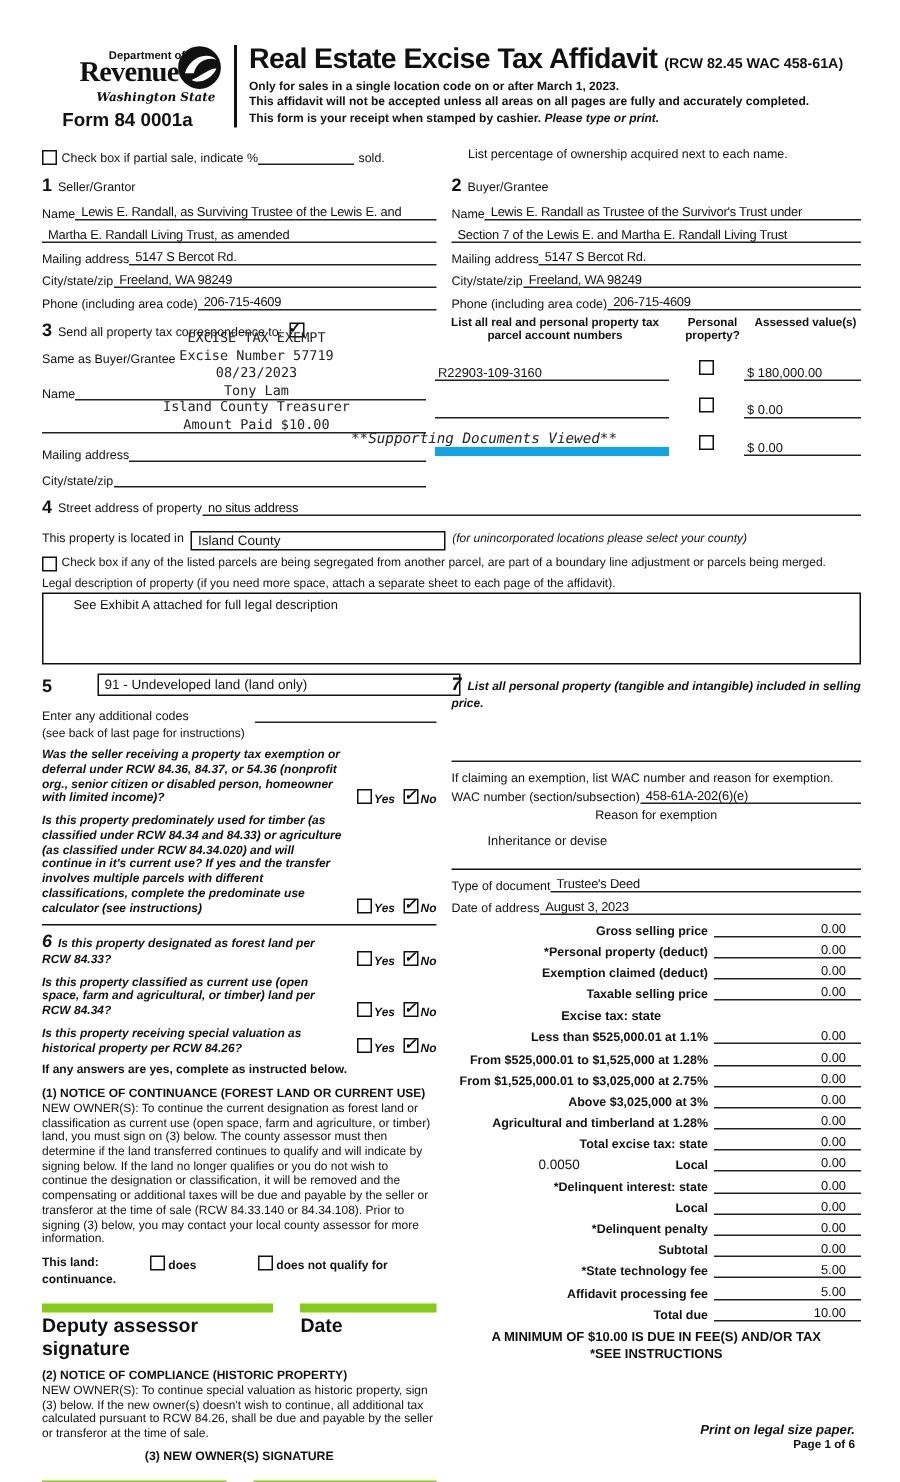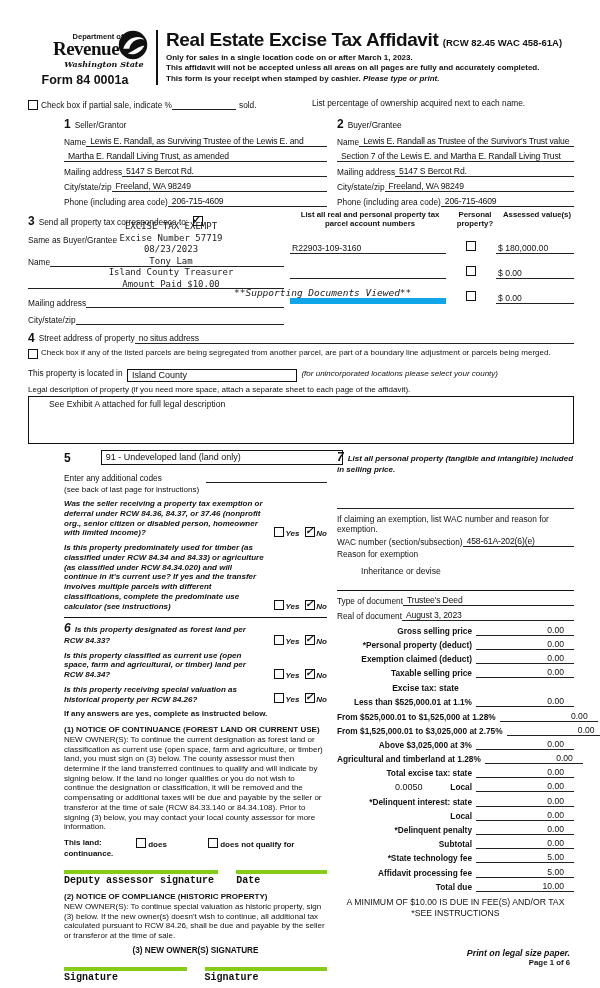--- a/index.html
+++ b/index.html
@@ -20,21 +20,21 @@
   .title-rcw{font-size:9.5px;font-weight:bold;}
   .subs{font-size:8px;font-weight:bold;line-height:1.3;margin-top:3px;}
   .it{font-style:italic;}
   
   .cb{width:8px;height:8px;border:1.2px solid #111;display:inline-block;position:relative;vertical-align:-1px;flex:none;}
   .cb.checked::after{content:"\2713";position:absolute;left:-1px;top:-3px;font-size:10px;font-weight:bold;color:#111;}
   .fld{display:flex;align-items:center;margin-top:4px;}
   .lbl{font-size:8.3px;font-weight:normal;white-space:nowrap;}
   .line{flex:1;border-bottom:1px solid #222;font-size:8.6px;padding:0 2px 0 4px;min-height:10px;letter-spacing:-.15px;}
   .secnum{font-size:12px;font-weight:bold;margin-right:4px;}
-  .cols{display:flex;gap:10px;margin-left:36px;}
+  .cols{display:flex;gap:10px;}
   .colL{width:263px;}
   .colR{flex:1;min-width:0;}
   .qrow{display:flex;margin-top:5px;font-style:italic;}
   .qtext{flex:1;font-size:8px;line-height:1.22;font-weight:bold;}
   .qans{white-space:nowrap;align-self:flex-end;font-size:8px;font-weight:bold;padding-left:4px;}
   .qans .cb{margin:0 1px 0 6px;}
   .rule{border-top:1.4px solid #111;margin-top:6px;}
   
   .s3wrap{display:flex;gap:6px;margin-top:4px;}
   .s3left{width:256px;position:relative;}
@@ -53,26 +53,26 @@
   
   .legalbox{border:1.6px solid #111;height:42px;margin-top:2px;font-size:8.6px;padding:2px 20px;}
   .codebox{border:1.6px solid #111;display:inline-block;font-size:9px;padding:1px 6px 2px 4px;min-width:230px;}
   .countybox{border:1.6px solid #111;display:inline-block;font-size:9px;padding:0 4px 1px 4px;min-width:160px;vertical-align:-2px;}
   
   .trow{display:flex;align-items:flex-end;margin-top:3.2px;}
   .tlabel{flex:1;text-align:right;font-size:8.3px;font-weight:bold;white-space:nowrap;position:relative;}
   .tline{width:86px;flex:none;border-bottom:1px solid #222;text-align:right;font-size:8.6px;padding:0 10px 0 2px;margin-left:4px;min-height:10px;}
   .theading{text-align:center;font-size:8.5px;font-weight:bold;margin:5px 60px 1px 0;}
   .trate{position:absolute;left:58px;bottom:0;font-weight:normal;font-size:9px;}
-  .tmin{text-align:center;font-size:8.7px;font-weight:normal;margin-top:5px;line-height:1.25;}
+  .tmin{text-align:center;font-size:8.7px;font-weight:bold;margin-top:5px;line-height:1.25;}
   
   .ntitle{font-size:8px;font-weight:bold;margin-top:6px;}
   .nbody{font-size:8px;line-height:1.21;margin-top:1px;}
   .sigrow{display:flex;gap:18px;margin-top:12px;}
-  .sigcell{flex:1;border-top:4px solid #84cc16;font-size:10px;font-weight:bold;padding-top:1px;font-family:Liberation Mono, monospace;}
+  .sigcell{flex:1;border-top:6px solid #84cc16;font-size:13px;font-weight:bold;padding-top:1px;}
   .printnote{position:absolute;right:30px;top:948px;text-align:right;}
   .printnote .pn1{font-family:"Liberation Sans",sans-serif;font-size:8.8px;font-weight:bold;font-style:italic;}
   .printnote .pn2{font-size:7.8px;font-weight:bold;}
 </style>
 </head>
 <body>
 
 <div class="page">
 <div class="inner">
 
@@ -132,21 +132,21 @@
           </div>
       <div class="fld">
             <span class="lbl">Phone (including area code)</span>
             <span class="line"><span>206-715-4609</span></span>
           </div>
     </div>
     <div class="colR">
       <div><span class="secnum">2</span><span class="lbl">Buyer/Grantee</span></div>
       <div class="fld">
             <span class="lbl">Name</span>
-            <span class="line"><span>Lewis E. Randall as Trustee of the Survivor's Trust value</span></span>
+            <span class="line"><span>Lewis E. Randall as Trustee of the Survivor's Trust under</span></span>
           </div>
       <div class="fld">
             <span class="line"><span>Section 7 of the Lewis E. and Martha E. Randall Living Trust</span></span>
           </div>
       <div class="fld">
             <span class="lbl">Mailing address</span>
             <span class="line"><span>5147 S Bercot Rd.</span></span>
           </div>
       <div class="fld">
             <span class="lbl">City/state/zip</span>
@@ -211,48 +211,48 @@
       </div>
     </div>
   </div>
 
   <div style="margin-top:6px;">
     <div class="fld" style="margin-top:0;">
           <span class="secnum">4</span>
       <span class="lbl">Street address of property</span>
       <span class="line"><span>no situs address</span></span>
         </div>
-    <div style="margin-top:3px;display:flex;align-items:flex-start;">
-      <span class="cb" style="margin-top:1px;"></span>
-      <span class="lbl" style="margin-left:3px;white-space:normal;font-size:8px;">Check box if any of the listed parcels are being segregated from another parcel, are part of a boundary line adjustment or parcels being merged.</span>
-    </div>
     <div style="margin-top:3px;">
       <span class="lbl">This property is located in</span>
       <span class="countybox"><span>Island County</span></span>
       <span class="lbl it" style="font-size:8px;">(for unincorporated locations please select your county)</span>
     </div>
+    <div style="margin-top:3px;display:flex;align-items:flex-start;">
+      <span class="cb" style="margin-top:1px;"></span>
+      <span class="lbl" style="margin-left:3px;white-space:normal;font-size:8px;">Check box if any of the listed parcels are being segregated from another parcel, are part of a boundary line adjustment or parcels being merged.</span>
+    </div>
     <div class="lbl" style="margin-top:3px;font-size:8px;">Legal description of property (if you need more space, attach a separate sheet to each page of the affidavit).</div>
     <div class="legalbox"><span>See Exhibit A attached for full legal description</span></div>
   </div>
 
   <div class="cols" style="margin-top:6px;">
 
     <div class="colL">
       <div style="display:flex;align-items:center;">
         <span class="secnum">5</span>
         <span class="codebox" style="margin-left:26px;"><span>91 - Undeveloped land (land only)</span></span>
       </div>
       <div class="fld" style="margin-top:7px;gap:44px;">
             <span class="lbl">Enter any additional codes</span>
             <span class="line"></span>
           </div>
       <div class="lbl" style="font-size:8px;margin-top:2px;">(see back of last page for instructions)</div>
 
       <div class="qrow">
-        <span class="qtext">Was the seller receiving a property tax exemption or deferral under RCW 84.36, 84.37, or 37.46 (nonprofit org., senior citizen or disabled person, homeowner with limited income)?</span>
+        <span class="qtext">Was the seller receiving a property tax exemption or deferral under RCW 84.36, 84.37, or 54.36 (nonprofit org., senior citizen or disabled person, homeowner with limited income)?</span>
         <span class="qans"><span class="cb"></span><span>Yes</span><span class="cb checked"></span><span>No</span></span>
       </div>
       <div class="qrow">
         <span class="qtext">Is this property predominately used for timber (as classified under RCW 84.34 and 84.33) or agriculture (as classified under RCW 84.34.020) and will continue in it's current use? If yes and the transfer involves multiple parcels with different classifications, complete the predominate use calculator (see instructions)</span>
         <span class="qans"><span class="cb"></span><span>Yes</span><span class="cb checked"></span><span>No</span></span>
       </div>
 
       <div class="rule"></div>
 
       <div class="qrow" style="margin-top:3px;">
@@ -300,30 +300,30 @@
         <span class="qtext"><span class="secnum">7</span><span>List all personal property (tangible and intangible) included in selling price.</span></span>
       </div>
       <div class="fld" style="margin-top:24px;">
             <span class="line"></span>
           </div>
       <div class="lbl" style="margin-top:5px;white-space:normal;">If claiming an exemption, list WAC number and reason for exemption.</div>
       <div class="fld" style="margin-top:2px;">
             <span class="lbl">WAC number (section/subsection)</span>
             <span class="line"><span>458-61A-202(6)(e)</span></span>
           </div>
-      <div class="lbl" style="margin-top:2px;">Reason for exemption</div>
+      <div class="lbl" style="margin-top:2px;text-align:center;">Reason for exemption</div>
       <div style="font-size:8.6px;margin-top:7px;margin-left:4px;padding-left:20px;">Inheritance or devise</div>
       <div class="rule" style="margin-top:14px;border-top-width:1px;"></div>
 
       <div class="fld" style="margin-top:4px;">
             <span class="lbl">Type of document</span>
             <span class="line"><span>Trustee's Deed</span></span>
           </div>
       <div class="fld">
-            <span class="lbl">Real of document</span>
+            <span class="lbl">Date of address</span>
             <span class="line"><span>August 3, 2023</span></span>
           </div>
 
       <div class="trow">
             <span class="tlabel">Gross selling price</span>
             <span class="tline"><span>0.00</span></span>
           </div>
       <div class="trow">
             <span class="tlabel">*Personal property (deduct)</span>
             <span class="tline"><span>0.00</span></span>

